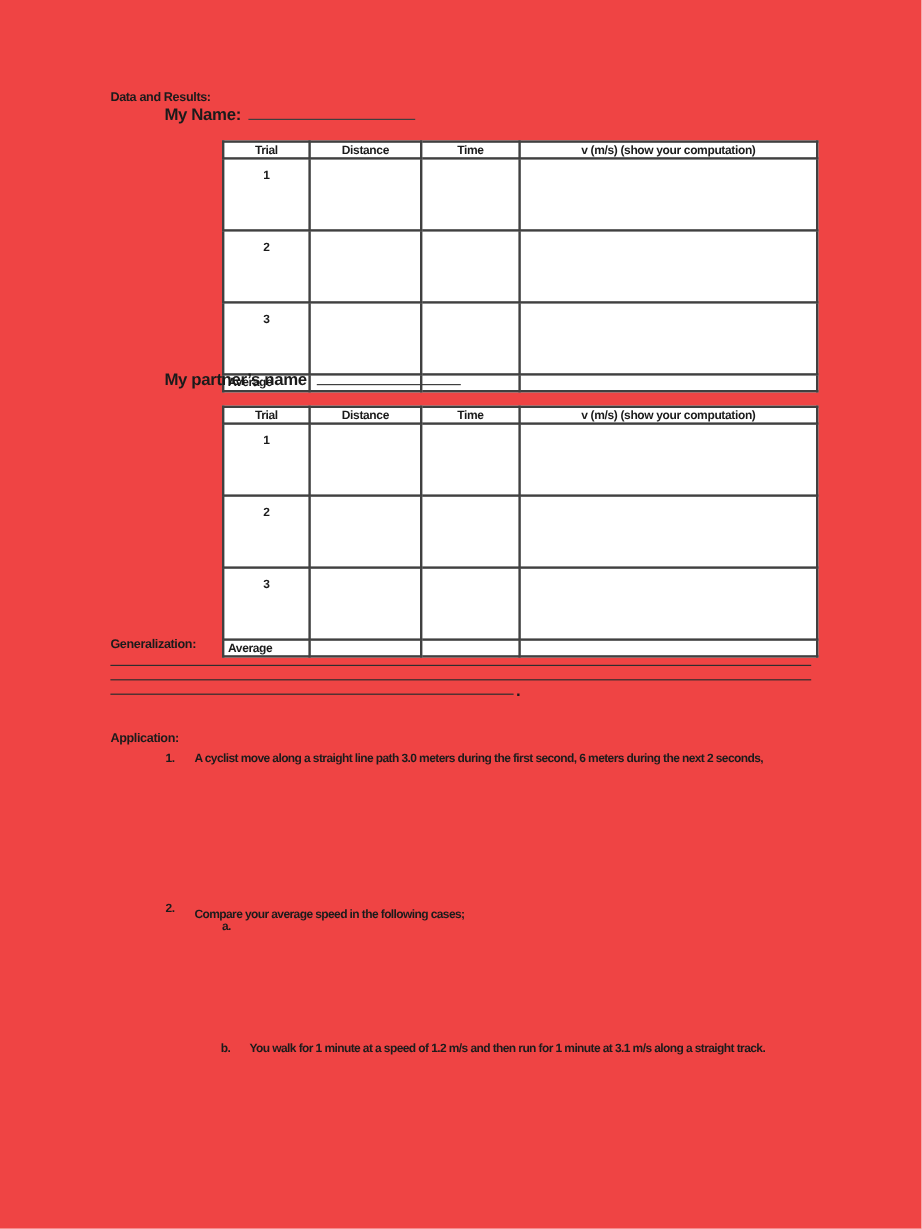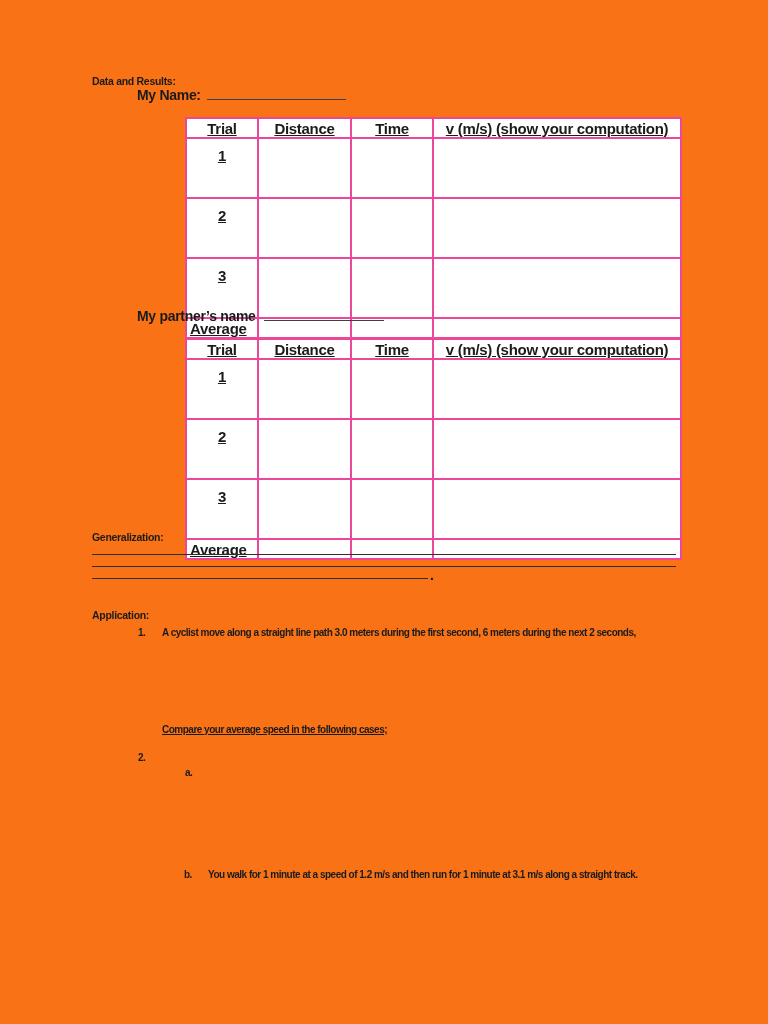--- a/index.html
+++ b/index.html
@@ -1,19 +1,19 @@
 <!DOCTYPE html>
 <html><head>
 <meta charset="utf-8">
 <style>
   html, body { margin:0; padding:0; background:#ffffff; }
   .page {
     position:relative;
     width:768px; height:1024px;
-    background:#f97316;
+    background:#ef4444;
     font-family:"Liberation Sans", sans-serif;
     font-weight:700;
     color:#1b1b1b;
     overflow:hidden;
   }
   .t {
     position:absolute;
     font-size:14px;
     line-height:12px;
     letter-spacing:-0.3px;
@@ -29,28 +29,27 @@
   }
   
   .wtable {
     position:absolute;
     border-collapse:collapse;
     table-layout:fixed;
     width:495px;
     background:#ffffff;
   }
   .wtable td {
-    border:2px solid #ec4899;
-    font-size:15px;
+    border:2px solid #404040;
+    font-size:10px;
     letter-spacing:-0.3px;
     text-align:center;
     vertical-align:top;
     padding:0;
     overflow:hidden;
-    text-decoration:underline;
   }
   .wtable tr.hrow td { height:11px; padding-top:1px; }
   .wtable tr.trow td { height:50px; padding-top:8px; }
   .wtable tr.arow td { height:11px; padding-top:1px; }
   .wtable td.avg { text-align:left; padding-left:3px; }
   
   .gline {
     position:absolute;
     height:0;
     border-top:1.9px solid #2e2e2e;
@@ -160,20 +159,20 @@
   <div class="gline" style="left:92px; top:566px; width:584px;"></div>
   <div class="gline" style="left:92px; top:578px; width:336px;"></div>
   <div class="t" style="left:430px; top:569px;">.</div>
 
   <div class="t heading" style="left:92px; top:609px;">Application:</div>
 
   <div class="t body-line" style="left:138px; top:627px;">1.</div>
   <div class="t body-line" style="left:162px; top:627px;">A cyclist move along a straight line path 3.0 meters during the first second, 6 meters during the next 2 seconds,</div>
 
   <div class="t body-line" style="left:138px; top:752px;">2.</div>
-  <div class="t body-line" style="left:162px; top:724px;text-decoration:underline;">Compare your average speed in the following cases;</div>
+  <div class="t body-line" style="left:162px; top:757px;">Compare your average speed in the following cases;</div>
 
   <div class="t body-line" style="left:185px; top:767px;">a.</div>
 
   <div class="t body-line" style="left:184px; top:869px;">b.</div>
   <div class="t body-line" style="left:208px; top:869px;">You walk for 1 minute at a speed of 1.2 m/s and then run for 1 minute at 3.1 m/s along a straight track.</div>
 
 </div>
 
 </body></html>

